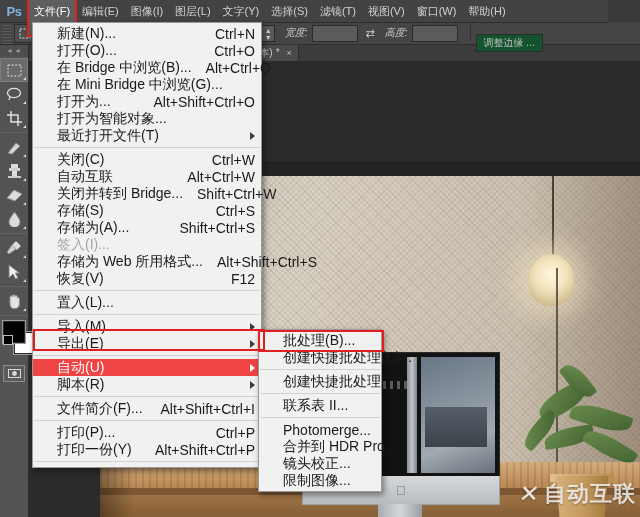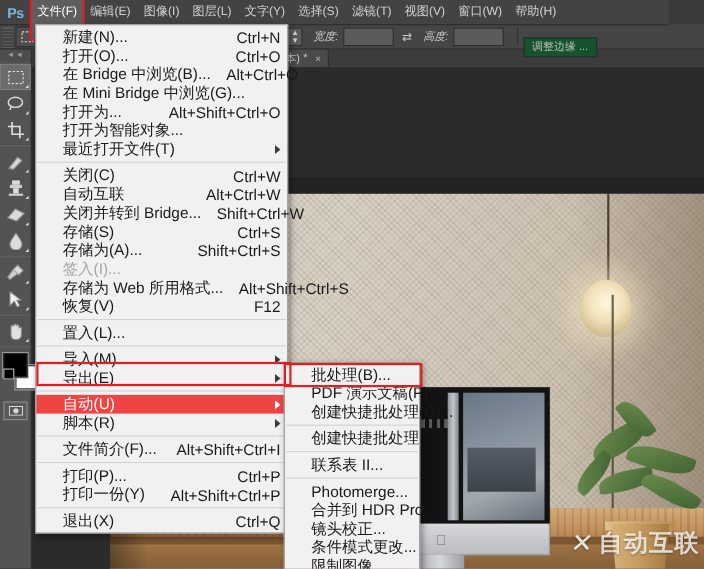--- a/index.html
+++ b/index.html
@@ -564,56 +564,46 @@
     <div class="sep"></div>
     <div class="row">
         <span class="label">打印(P)...</span>
         <span class="accel">Ctrl+P</span>
       </div>
     <div class="row">
         <span class="label">打印一份(Y)</span>
         <span class="accel">Alt+Shift+Ctrl+P</span>
       </div>
     <div class="sep"></div>
-    <div class="row">
-        <span class="label">退出(X)</span>
-        <span class="accel">Ctrl+Q</span>
-      </div>
   </div>
 
   <div class="menu" id="auto-submenu">
     <div class="row">
         <span class="label">批处理(B)...</span>
       </div>
     <div class="row">
-        <span class="label">PDF 演示文稿(P)...</span>
-      </div>
-    <div class="row">
         <span class="label">创建快捷批处理(C)...</span>
       </div>
     <div class="sep"></div>
     <div class="row">
         <span class="label">创建快捷批处理</span>
       </div>
     <div class="sep"></div>
     <div class="row">
         <span class="label">联系表 II...</span>
       </div>
     <div class="sep"></div>
     <div class="row">
         <span class="label">Photomerge...</span>
       </div>
     <div class="row">
         <span class="label">合并到 HDR Pro...</span>
       </div>
     <div class="row">
         <span class="label">镜头校正...</span>
-      </div>
-    <div class="row">
-        <span class="label">条件模式更改...</span>
       </div>
     <div class="row">
         <span class="label">限制图像...</span>
       </div>
   </div>
 
   <div class="redbox" style="left:33px;top:329px;width:228px;height:18px;"></div>
   <div class="redbox" style="left:258px;top:330px;width:122px;height:18px;"></div>
 
 </div>

